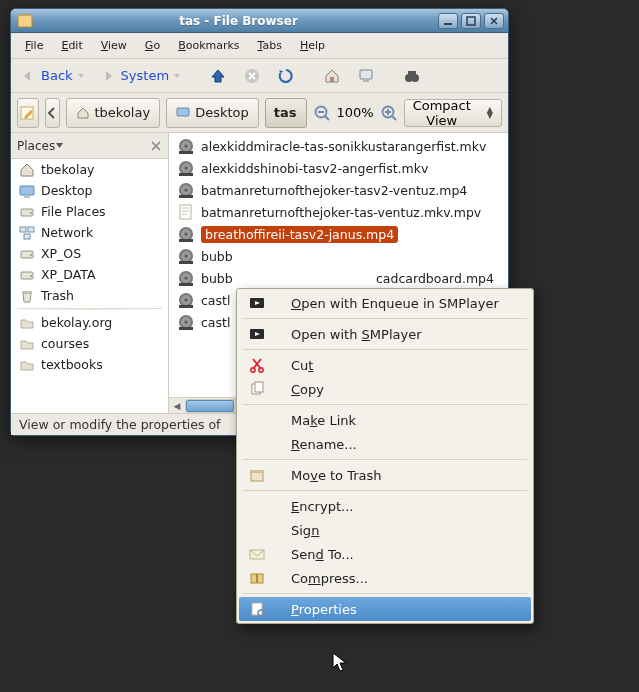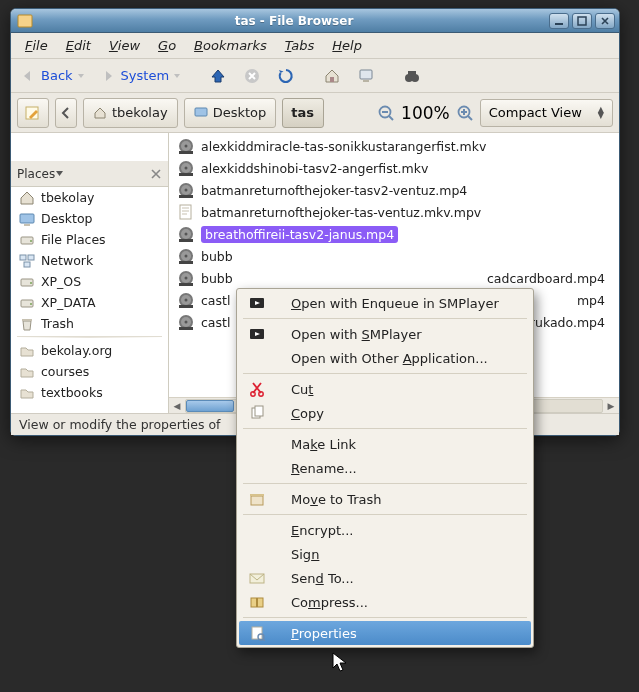--- a/index.html
+++ b/index.html
@@ -1,20 +1,20 @@
 <!DOCTYPE html>
 <html><head>
 <meta charset="utf-8">
 <style>
   * { box-sizing: border-box; margin: 0; padding: 0; font-family: "DejaVu Sans", "Liberation Sans", sans-serif; }
   body { background: #2a2a2a; width: 639px; height: 692px; overflow: hidden; position: relative; }
 
   
   .window {
-    position: absolute; left: 10px; top: 8px; width: 610px; height: 428px;
+    position: absolute; left: 10px; top: 8px; width: 499px; height: 428px;
     background: #ece9e2; border: 1px solid #3b5a74; border-radius: 6px;
     box-shadow: 0 4px 18px rgba(0,0,0,.55);
     display: flex; flex-direction: column;
   }
   .titlebar {
     height: 24px; background: linear-gradient(#a8c6df, #6f9bc0 45%, #4f7ea4);
     border-radius: 5px 5px 0 0; display: flex; align-items: center;
     color: #fff; font-size: 12px; font-weight: bold;
     border-bottom: 1px solid #3b5a74;
   }
@@ -25,21 +25,21 @@
     width: 20px; height: 16px; border-radius: 3px;
     background: linear-gradient(#cfe0ee,#84a8c6); border: 1px solid #4a6d8c;
     display:flex; align-items:center; justify-content:center; font-size:10px; color:#2b4257;
   }
 
   
   .menubar {
     height: 26px; background:#ece9e2; display:flex; align-items:center;
     padding: 0 6px; gap: 2px; border-bottom:1px solid #d0ccc2;
   }
-  .menu-item { font-size: 13px; padding: 3px 8px; color:#222; border-radius:3px;font-style:italic; }
+  .menu-item { font-size: 11px; padding: 3px 8px; color:#222; border-radius:3px; }
   .menu-item .ul { text-decoration: underline; }
 
   
   .toolbar {
     height: 34px; background:#ece9e2; display:flex; align-items:center;
     padding: 0 4px; gap: 4px; border-bottom:1px solid #d0ccc2;
   }
   .tbtn {
     display:flex; align-items:center; gap:4px; padding:3px 6px;
     font-size:13px; color:#1d4ed8; border-radius:3px;
@@ -58,58 +58,58 @@
     display:flex;align-items:center;justify-content:center;
   }
   .path-seg {
     height:30px; display:flex; align-items:center; gap:5px;
     padding: 0 9px; border:1px solid #b8b3a6; border-radius:3px;
     background:linear-gradient(#faf8f3,#e3dfd4); font-size:13px; color:#222;
   }
   .path-seg.left-arrow{ width:22px; padding:0; justify-content:center; }
   .path-seg.active { background:linear-gradient(#efece3,#d5d0c2); border-color:#a9a495; font-weight:bold;padding-left:8px; }
   .zoom-group { margin-left:auto; display:flex; align-items:center; gap:6px; }
-  .zoom-label { font-size:17px; }
+  .zoom-label { font-size:13px; }
   .view-select {
     height:28px; border:1px solid #b8b3a6; border-radius:3px;
     background:linear-gradient(#faf8f3,#e3dfd4); padding:0 8px;
-    display:flex;align-items:center; gap:16px; font-size:13px;
+    display:flex;align-items:center; gap:16px; font-size:13px;text-align:center;
   }
   .updown { display:flex; flex-direction:column; line-height:6px; font-size:8px; color:#555; }
 
   
   .split { flex:1; display:flex; min-height:0; }
   .side {
     width:158px; border-right:1px solid #cfccc0; background:#fff;
     display:flex; flex-direction:column;
   }
   .side-hdr {
     height:26px; background:#ece9e2; border-bottom:1px solid #cfccc0;
-    display:flex; align-items:center; padding:0 6px; font-size:12px; color:#333;margin-top:28px;
+    display:flex; align-items:center; padding:0 6px; font-size:12px; color:#333;
   }
   .side-hdr .spacer{flex:1;}
   .side-list { flex:1; overflow:auto; }
   .side-item {
     display:flex; align-items:center; gap:6px; height:21px;
     padding:0 8px; font-size:12.5px; color:#222;
   }
   .side-divider { height: 2px; margin:2px 6px; background: linear-gradient(to right, transparent, #e7e3da, transparent); border-top:1px solid #e1ddd2;}
 
   .main {
     flex:1; background:#fff; display:flex; flex-direction:column; min-width:0;
     position:relative;
   }
   .file-list { flex:1; overflow:hidden; padding-top:2px; }
   .file-row {
     display:flex; align-items:center; gap:6px; height:22px;
     padding:0 8px; font-size:12.5px; color:#222; white-space:nowrap;
   }
   .file-row .name { overflow:hidden; text-overflow:ellipsis; }
   .file-row.selected .name {
-    background:#8b5cf6; color:#fff; border-radius:3px; padding:1px 4px;
+    background:#c2410c; color:#fff; border-radius:3px; padding:1px 4px;
   }
   .hscroll {
     height:16px; background:#ece9e2; border-top:1px solid #d6d1c4;
     display:flex; align-items:center;
   }
   .hscroll .arrow{width:16px;height:14px;display:flex;align-items:center;justify-content:center;font-size:9px;color:#666;}
   .hscroll .track{flex:1;height:14px;background:#e2ded3;border:1px solid #cfccc0;border-radius:2px; position:relative;}
   .hscroll .thumb{position:absolute;left:0;top:0;height:12px;width:48px;background:linear-gradient(#a7c9ea,#6fa2d2);border-radius:2px;border:1px solid #5b8bb8;}
 
   
@@ -564,24 +564,20 @@
     <div class="ctx-sep"></div>
     <div class="ctx-item">
       <span class="iconcell">
         <svg width="16" height="16">
           <rect x="1" y="3" width="14" height="10" rx="1" fill="#2a2a2a"></rect>
           <path d="M6 6 L11 8 L6 10 Z" fill="#fff"></path>
         </svg>
       </span>
       <span>Open with <span class="ul">S</span>MPlayer</span>
     </div>
-    <div class="ctx-item">
-      <span class="iconcell"></span>
-      <span>Open with Other <span class="ul">A</span>pplication...</span>
-    </div>
     <div class="ctx-sep"></div>
     <div class="ctx-item">
       <span class="iconcell">
         <svg width="16" height="16">
           <path d="M4 2 L12 12 M12 2 L4 12" stroke="#d23" stroke-width="1.8"></path>
           <circle cx="4" cy="13" r="2.2" fill="none" stroke="#d23" stroke-width="1.5"></circle>
           <circle cx="12" cy="13" r="2.2" fill="none" stroke="#d23" stroke-width="1.5"></circle>
         </svg>
       </span>
       <span>Cu<span class="ul">t</span></span>

